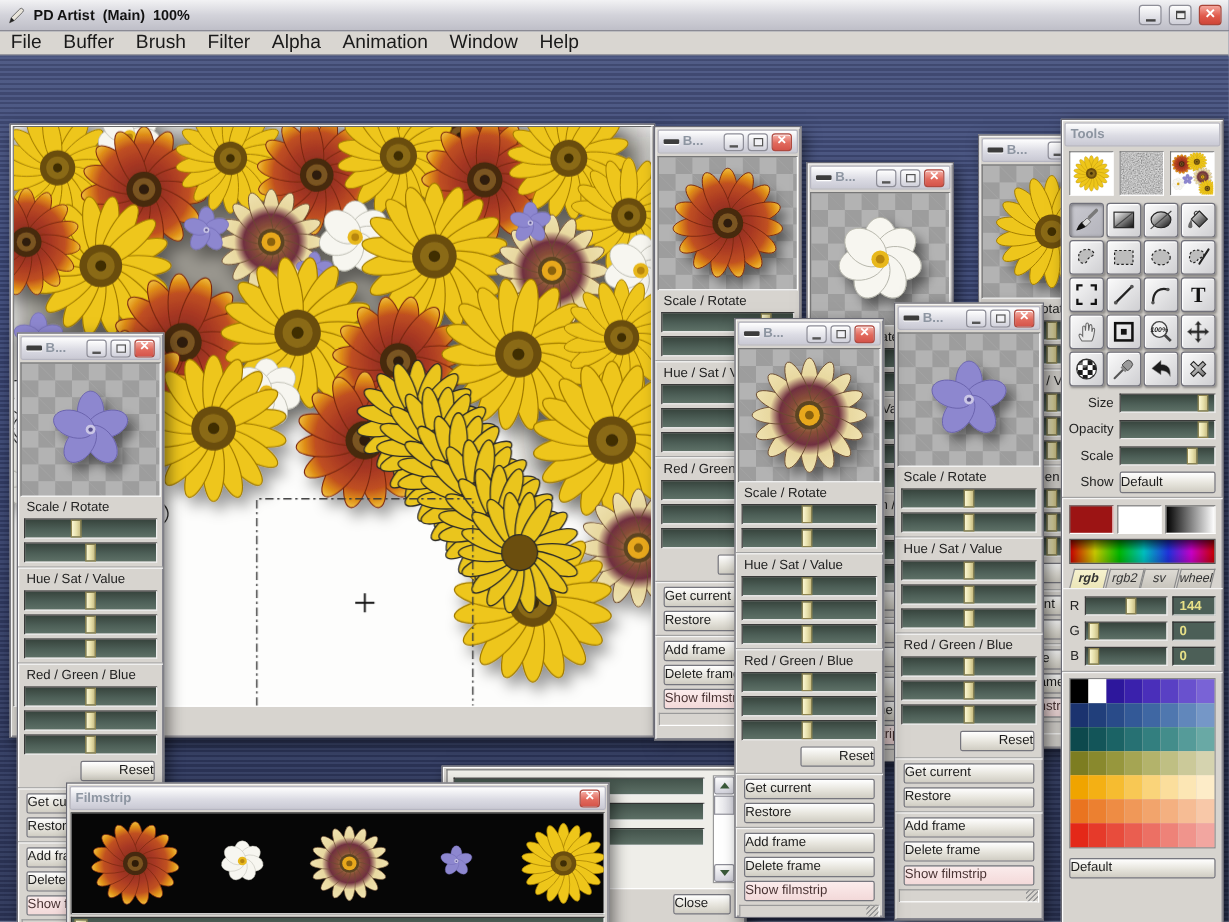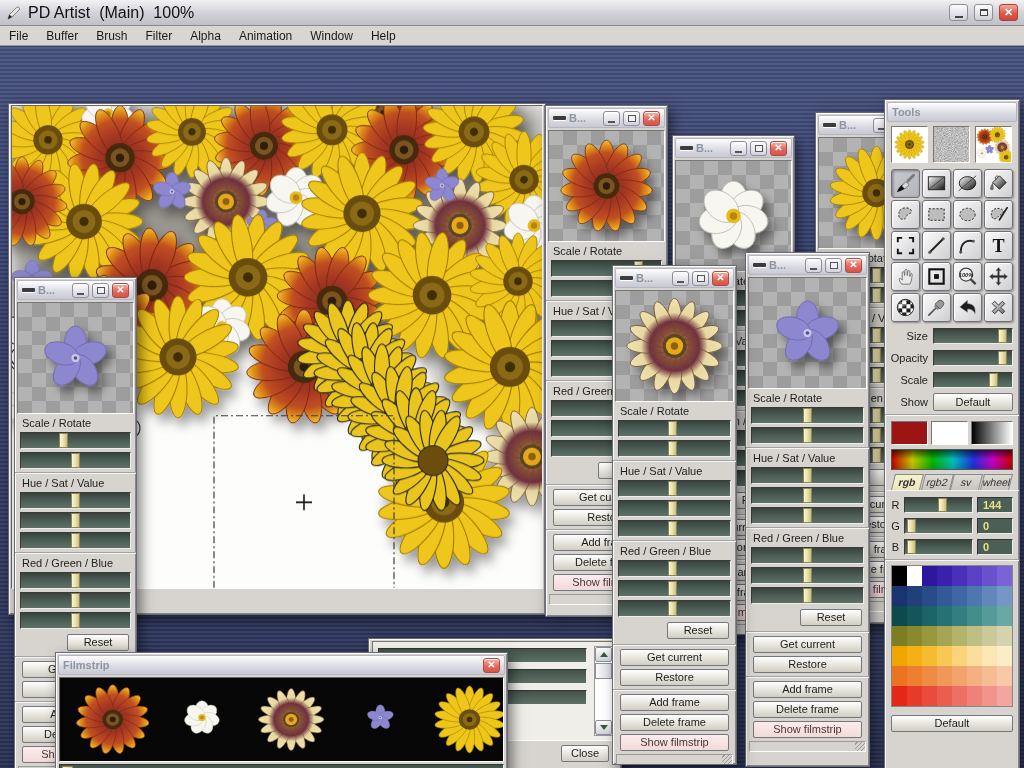--- a/index.html
+++ b/index.html
@@ -3,30 +3,30 @@
 <meta charset="utf-8">
 <style>
 * { margin:0; padding:0; box-sizing:border-box; }
 html,body { width:1024px; height:768px; overflow:hidden; font-family:"Liberation Sans",sans-serif; font-size:11px; color:#1a1a1a; }
 #app { position:relative; width:1024px; height:768px; background:#3a4670; }
 
 
 #titlebar { position:absolute; left:0; top:0; width:1024px; height:26px;
   background:linear-gradient(180deg,#f2f2f4,#d3d3da 50%,#bfbfc8);
   border-bottom:1px solid #8a8a94; display:flex; align-items:center; gap:6px; padding:0 6px; z-index:50; }
-#titlebar .ttl { font-weight:normal; font-size:16px; white-space:pre; color:#111; flex:1; }
+#titlebar .ttl { font-weight:bold; font-size:12px; white-space:pre; color:#111; flex:1; }
 .capbtn { width:19px; height:17px; border-radius:3px; border:1px solid #8e8e98;
   background:linear-gradient(180deg,#fdfdfd,#cfcfd8); display:flex; align-items:center; justify-content:center; }
 .capbtn.close { background:linear-gradient(180deg,#f5a79d,#e05a4c 55%,#cf4638); border-color:#a84438; }
 .glyph-min { width:8px; height:2px; background:#444; margin-top:8px; }
 .glyph-restore { width:8px; height:7px; border:1px solid #444; border-top:2px solid #444; background:#eee; }
 .glyph-x { color:#fff; font-weight:bold; font-size:11px; line-height:1; }
 #menubar { position:absolute; left:0; top:26px; width:1024px; height:20px; background:#d9d6d1;
   border-bottom:1px solid #97979f; display:flex; align-items:center; z-index:50; }
-.menu-item { padding:3px 9px; font-size:12px; }
+.menu-item { padding:3px 9px; font-size:16px; }
 #client { position:absolute; left:0; top:47px; width:1024px; height:721px;
   background-image:linear-gradient(180deg, rgba(255,255,255,.06), rgba(0,0,0,0) 25%, rgba(0,0,0,.25) 100%),
     repeating-linear-gradient(180deg,#46527f 0px,#46527f 2px,#353f69 2px,#353f69 4px); }
 
 
 .xwin { position:absolute; background:#d7d4cf; border:1px solid #6a6a74; overflow:hidden;
   box-shadow:inset 1px 1px 0 rgba(255,255,255,.95), inset -1px -1px 0 rgba(125,125,135,.9), 4px 5px 12px rgba(0,0,0,.5); }
 .tbar { height:20px; margin:2px; border-radius:2px; background:linear-gradient(180deg,#ffffff,#dcdce4 55%,#c9c9d4);
   border:1px solid #b6b6c2; display:flex; align-items:center; gap:3px; padding:0 4px; }
 .tbar .ttext { font-weight:bold; color:#8d95a1; flex:1; white-space:nowrap; overflow:hidden; }
@@ -45,21 +45,21 @@
 
 
 .checker { background-color:#b3b3b3;
   background-image:linear-gradient(45deg,#9d9d9d 25%,transparent 25%,transparent 75%,#9d9d9d 75%),
                    linear-gradient(45deg,#9d9d9d 25%,transparent 25%,transparent 75%,#9d9d9d 75%);
   background-position:0 0,14px 14px; background-size:28px 28px; }
 .sl { height:17px; margin:3px 5px; background:linear-gradient(180deg,#37443d,#4d5f57 55%,#5e7167);
   border:1px solid; border-color:#3a3a3a #ededed #ededed #3a3a3a; position:relative; }
 .sl .hd { position:absolute; top:0; bottom:0; width:9px; background:linear-gradient(90deg,#fbf7d4,#e6dfa9 55%,#c9bd84);
   border:1px solid #8f854f; }
-.pbtn { display:block; margin:3px 7px; height:17px; line-height:15px; text-align:center;
+.pbtn { display:block; margin:3px 7px; height:17px; line-height:15px; 
   background:linear-gradient(180deg,#ffffff,#e6e4dc 55%,#d0cdc3); border:1px solid #76767e; border-radius:2px; color:#1c1c1c; }
 .pbtn.pink { background:linear-gradient(180deg,#fbecec,#f3d9d9); color:#4a3434; }
 .reset-wrap { text-align:right; padding:2px 7px 1px 0; height:22px; }
 .reset-wrap .pbtn { display:inline-block; width:62px; margin:0; }
 
 
 .bwin .preview { height:112px; margin:1px 2px; border:1px solid; border-color:#777 #fff #fff #777; display:flex; align-items:center; justify-content:center; }
 .bwin .preview svg { width:100%; height:100%; }
 .slabel { margin:3px 0 1px 7px; color:#222; }
 

